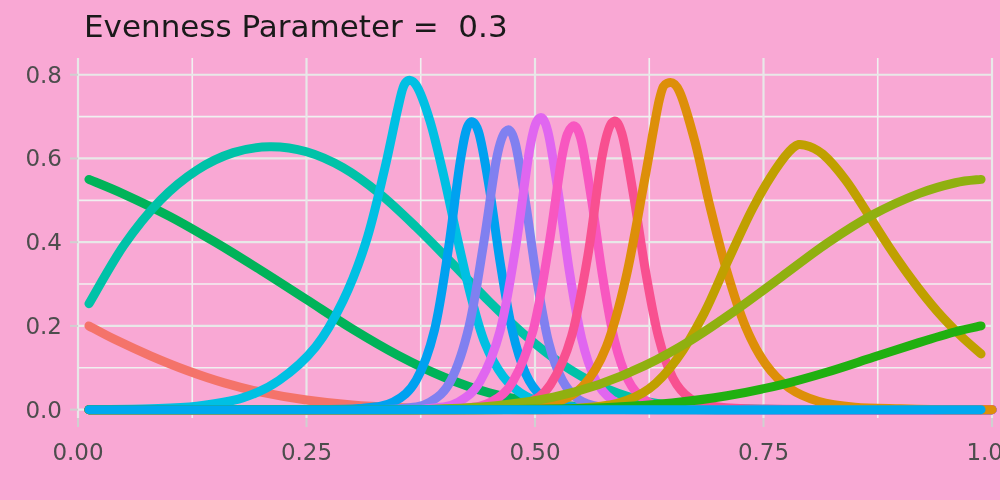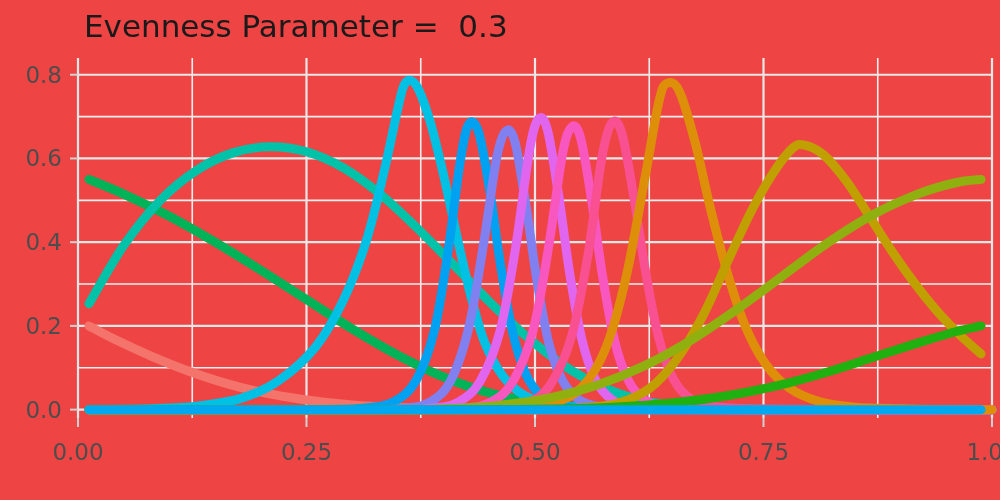--- a/index.html
+++ b/index.html
@@ -10,21 +10,21 @@
   body {
     font-family: "DejaVu Sans", sans-serif;
     width: 1000px;
     height: 500px;
     overflow: hidden;
   }
   #figure {
     position: relative;
     width: 1000px;
     height: 500px;
-    background: #ef4444;
+    background: #f9a8d4;
   }
   #chart-title {
     position: absolute;
     left: 84px;
     top: 8px;
     font-size: 31px;
     color: #1a1a1a;
     font-family: "DejaVu Sans", sans-serif;
     white-space: pre;
     letter-spacing: 0px;

